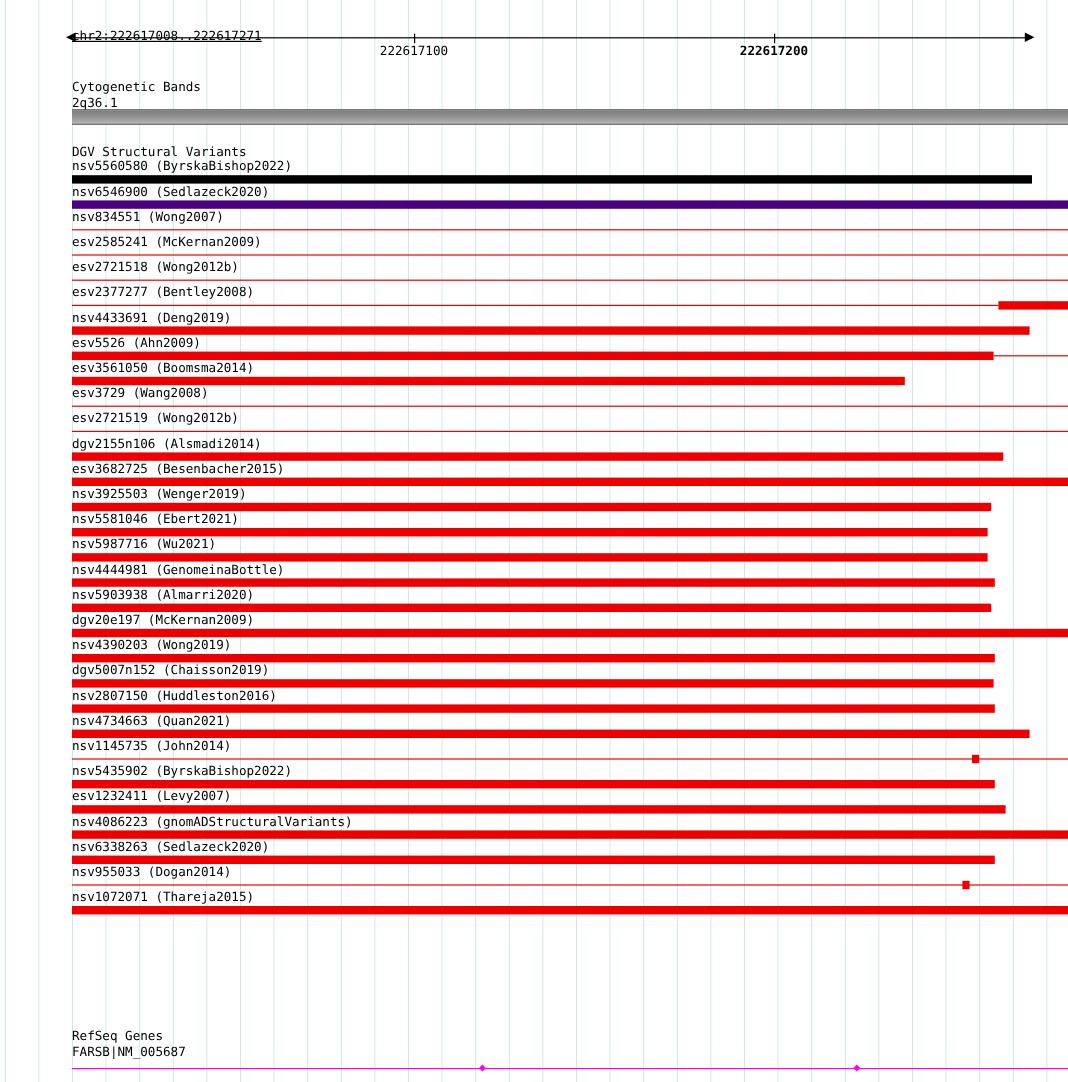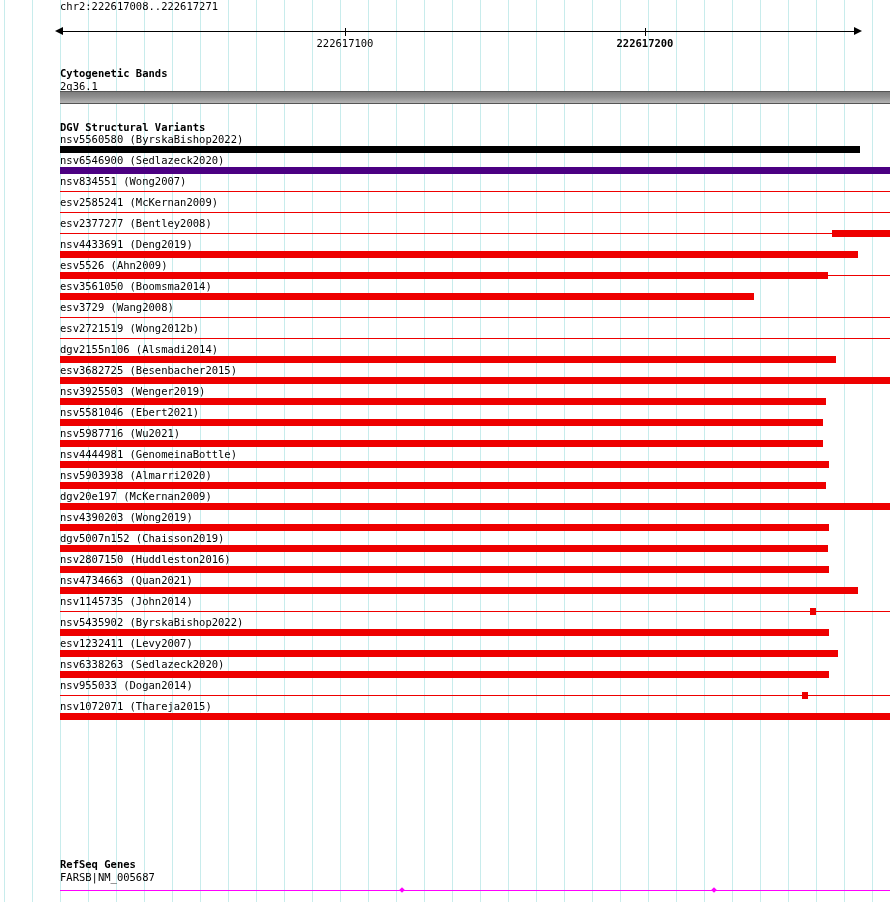--- a/index.html
+++ b/index.html
@@ -18,21 +18,21 @@
   }
   .grid {
     position: absolute;
     inset: 0;
     background-image: linear-gradient(90deg, #c8ecec 1px, transparent 1px);
     background-size: 28px 100%;
     background-position: 4px 0;
     pointer-events: none;
   }
   .abs { position: absolute; white-space: nowrap; }
-  .bold { font-weight: bold; }
+  .bold { font-weight: normal; }
 
   
   .ruler-line {
     position: absolute;
     left: 58px; top: 31px;
     width: 802px; height: 1px;
     background: #000;
   }
   .ruler-arrow-left {
     position: absolute;
@@ -115,21 +115,21 @@
     top: 1px;
     width: 4px; height: 4px;
     transform: rotate(45deg);
   }
 </style>
 </head>
 <body>
 
 <div class="grid"></div>
 
-<div class="abs" style="left:60px; top:0;">chr2:222617008..222617271</div>
+<div class="abs" style="left:60px; top:24px;text-decoration:underline;">chr2:222617008..222617271</div>
 
 <div>
   <div class="ruler-line"></div>
   <div class="ruler-arrow-left"></div>
   <div class="ruler-arrow-right"></div>
   <div>
       <div class="ruler-tick" style="left: 345px;"></div>
       <div class="ruler-tick-label" style="left: 345px;">222617100</div>
       <div class="ruler-tick" style="left: 645px;"></div>
       <div class="ruler-tick-label" style="left: 645px; font-weight: bold;">222617200</div>
@@ -160,20 +160,26 @@
         <div class="seg thin" style="left: 0px; width: 830px; background: rgb(238, 0, 0);"></div>
       </div>
     </div>
     <div class="variant-row">
       <div class="variant-label">esv2585241 (McKernan2009)</div>
       <div class="variant-bar">
         <div class="seg thin" style="left: 0px; width: 830px; background: rgb(238, 0, 0);"></div>
       </div>
     </div>
     <div class="variant-row">
+      <div class="variant-label">esv2721518 (Wong2012b)</div>
+      <div class="variant-bar">
+        <div class="seg thin" style="left: 0px; width: 830px; background: rgb(238, 0, 0);"></div>
+      </div>
+    </div>
+    <div class="variant-row">
       <div class="variant-label">esv2377277 (Bentley2008)</div>
       <div class="variant-bar">
         <div class="seg thin" style="left: 0px; width: 772px; background: rgb(238, 0, 0);"></div>
         <div class="seg thick" style="left: 772px; width: 58px; background: rgb(238, 0, 0);"></div>
       </div>
     </div>
     <div class="variant-row">
       <div class="variant-label">nsv4433691 (Deng2019)</div>
       <div class="variant-bar">
         <div class="seg thick" style="left: 0px; width: 798px; background: rgb(238, 0, 0);"></div>
@@ -286,20 +292,26 @@
     <div class="variant-row">
       <div class="variant-label">nsv5435902 (ByrskaBishop2022)</div>
       <div class="variant-bar">
         <div class="seg thick" style="left: 0px; width: 769px; background: rgb(238, 0, 0);"></div>
       </div>
     </div>
     <div class="variant-row">
       <div class="variant-label">esv1232411 (Levy2007)</div>
       <div class="variant-bar">
         <div class="seg thick" style="left: 0px; width: 778px; background: rgb(238, 0, 0);"></div>
+      </div>
+    </div>
+    <div class="variant-row">
+      <div class="variant-label">nsv4086223 (gnomADStructuralVariants)</div>
+      <div class="variant-bar">
+        <div class="seg thick" style="left: 0px; width: 830px; background: rgb(238, 0, 0);"></div>
       </div>
     </div>
     <div class="variant-row">
       <div class="variant-label">nsv6338263 (Sedlazeck2020)</div>
       <div class="variant-bar">
         <div class="seg thick" style="left: 0px; width: 769px; background: rgb(238, 0, 0);"></div>
       </div>
     </div>
     <div class="variant-row">
       <div class="variant-label">nsv955033 (Dogan2014)</div>

